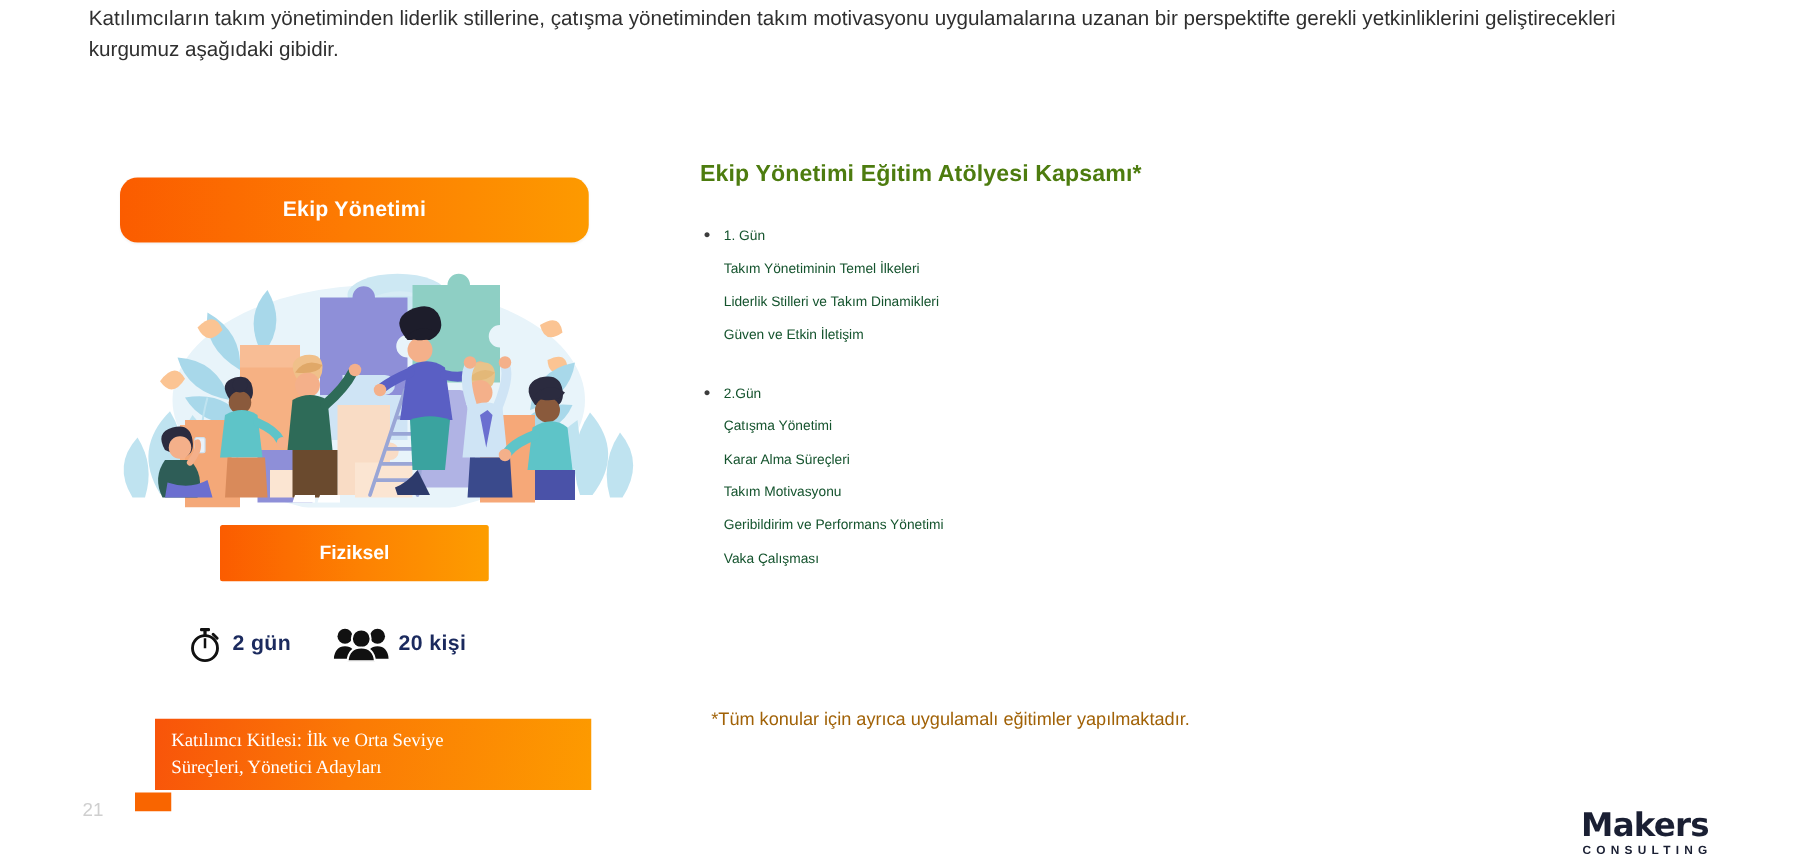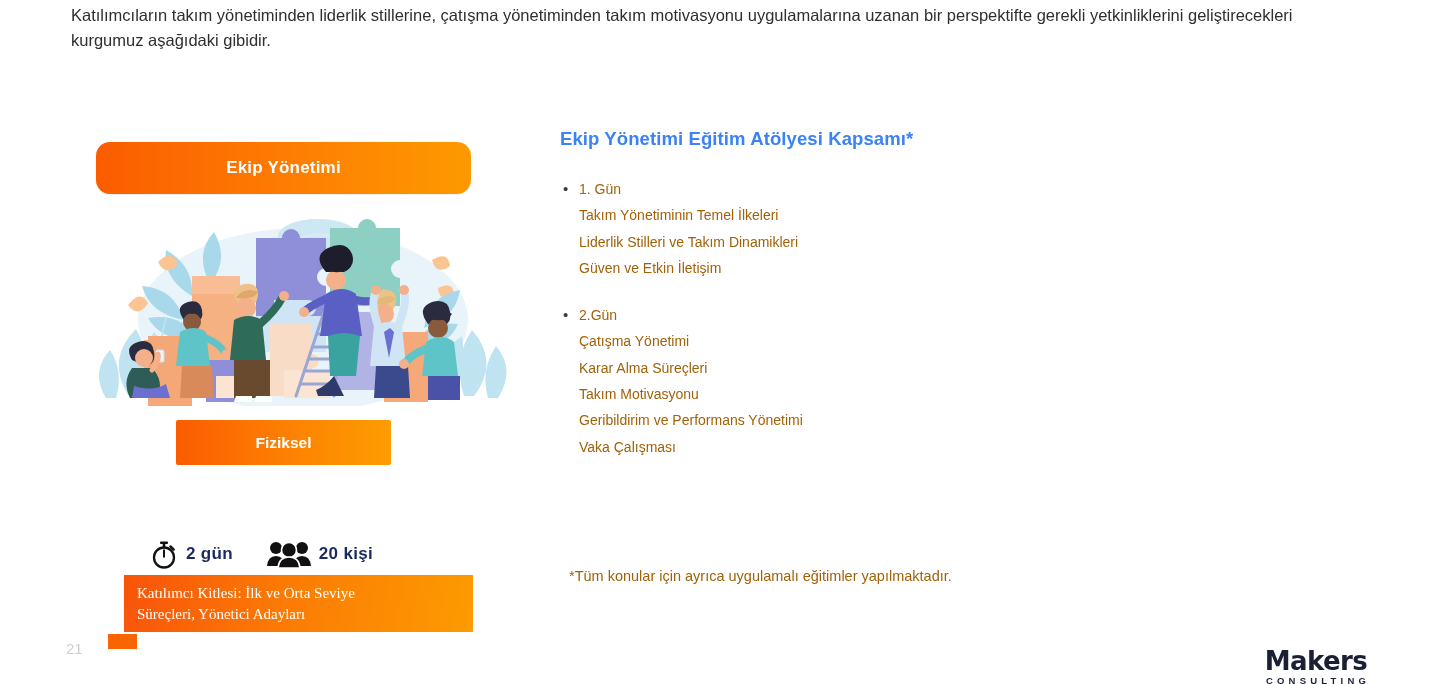--- a/index.html
+++ b/index.html
@@ -89,21 +89,20 @@
     left: 150px;
     top: 500px;
     display: flex;
     align-items: center;
     gap: 34px;
   }
   .meta-item {
     display: flex;
     align-items: center;
     gap: 8px;
-    margin-top: 39px;
   }
   .meta-item .label {
     color: #1b2a5e;
     font-size: 17px;
     font-weight: bold;
     letter-spacing: .3px;
   }
   .icon-svg { display: block; }
 
   
@@ -131,41 +130,41 @@
   .right {
     position: absolute;
     left: 560px;
     top: 128px;
     width: 700px;
   }
   .right h2 {
     margin: 0 0 26px 0;
     font-size: 18.5px;
     font-weight: bold;
-    color: #3b82f6;
+    color: #4d7c0f;
     letter-spacing: .1px;
   }
   .bullet-group {
     display: flex;
     margin-bottom: 21px;
   }
   .bullet-dot {
     width: 19px;
     flex: 0 0 19px;
     color: #3c3c3c;
     font-size: 15px;
     line-height: 26px;
     padding-left: 3px;
     box-sizing: border-box;
   }
   .bullet-lines { flex: 1; }
   .bullet-lines div {
-    font-size: 14px;
+    font-size: 11px;
     line-height: 26.3px;
-    color: #a16207;
+    color: #14532d;
   }
   .footnote {
     position: absolute;
     left: 569px;
     top: 568px;
     font-size: 14.5px;
     color: #a16207;
   }
 
   

